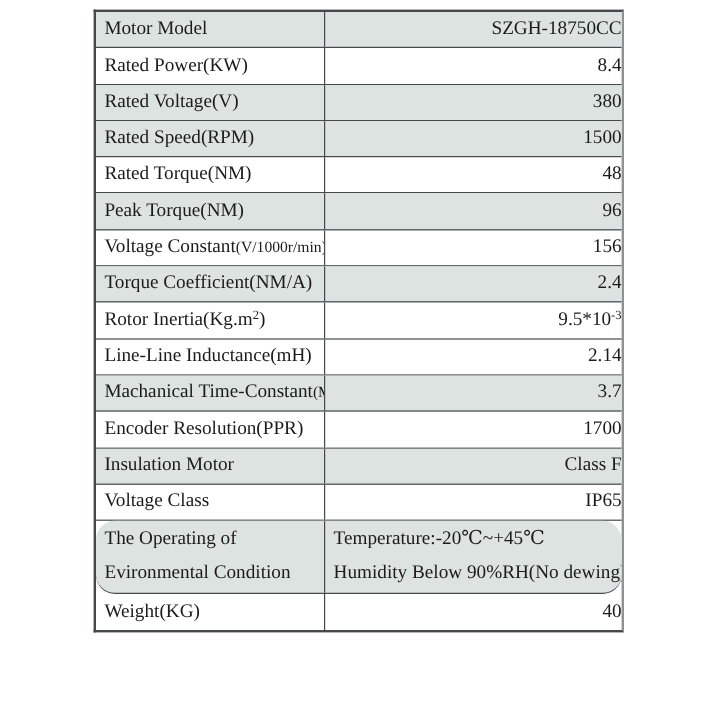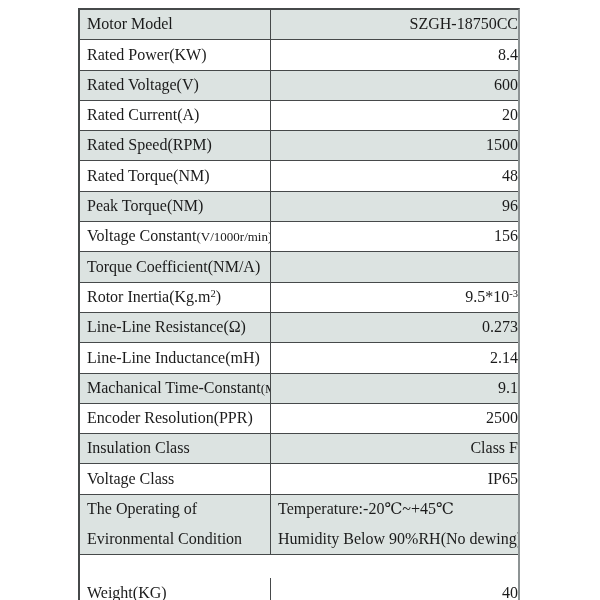--- a/index.html
+++ b/index.html
@@ -28,22 +28,22 @@
     border: 2px solid var(--border-dark, #46494a);
     border-right-color: var(--border-light, #8d9394);
   }
   .row {
     display: flex;
     height: 30.3px;
     box-sizing: border-box;
     border-bottom: 1px solid var(--border-dark, #46494a);
     font-size: 16px;
   }
-  .row:last-child { border-bottom: none; margin-top: 23px; }
-  .row.tall { height: 60.6px; }
+  .row:last-child { border-bottom: none; }
+  .row.tall { height: 60.6px; border-radius: 16px; }
   .row.shaded { background: var(--shaded-row-bg, #dce3e1); }
   .cell {
     display: flex;
     flex-direction: column;
     justify-content: center;
     box-sizing: border-box;
     overflow: hidden;
   }
   .row.tall .cell { justify-content: space-around; }
   .cell.label {
@@ -84,29 +84,21 @@
         </div>
         <div class="cell value">
           <div class="line"><span>8.4</span></div>
         </div>
       </div>
       <div class="row shaded">
         <div class="cell label">
           <div class="line"><span>Rated Voltage(V)</span></div>
         </div>
         <div class="cell value">
-          <div class="line"><span>600</span></div>
-        </div>
-      </div>
-      <div class="row">
-        <div class="cell label">
-          <div class="line"><span>Rated Current(A)</span></div>
-        </div>
-        <div class="cell value">
-          <div class="line"><span>20</span></div>
+          <div class="line"><span>380</span></div>
         </div>
       </div>
       <div class="row shaded">
         <div class="cell label">
           <div class="line"><span>Rated Speed(RPM)</span></div>
         </div>
         <div class="cell value">
           <div class="line"><span>1500</span></div>
         </div>
       </div>
@@ -131,64 +123,59 @@
           <div class="line"><span>Voltage Constant</span><span class="small">(V/1000r/min)</span></div>
         </div>
         <div class="cell value">
           <div class="line"><span>156</span></div>
         </div>
       </div>
       <div class="row shaded">
         <div class="cell label">
           <div class="line"><span>Torque Coefficient(NM/A)</span></div>
         </div>
+        <div class="cell value">
+          <div class="line"><span>2.4</span></div>
+        </div>
       </div>
       <div class="row">
         <div class="cell label">
           <div class="line"><span>Rotor Inertia(Kg.m</span><span class="sup">2</span><span>)</span></div>
         </div>
         <div class="cell value">
           <div class="line"><span>9.5*10</span><span class="sup">-3</span></div>
         </div>
       </div>
-      <div class="row shaded">
-        <div class="cell label">
-          <div class="line"><span>Line-Line Resistance(Ω)</span></div>
-        </div>
-        <div class="cell value">
-          <div class="line"><span>0.273</span></div>
-        </div>
-      </div>
       <div class="row">
         <div class="cell label">
           <div class="line"><span>Line-Line Inductance(mH)</span></div>
         </div>
         <div class="cell value">
           <div class="line"><span>2.14</span></div>
         </div>
       </div>
       <div class="row shaded">
         <div class="cell label">
           <div class="line"><span>Machanical Time-Constant</span><span class="small">(Ms)</span></div>
         </div>
         <div class="cell value">
-          <div class="line"><span>9.1</span></div>
+          <div class="line"><span>3.7</span></div>
         </div>
       </div>
       <div class="row">
         <div class="cell label">
           <div class="line"><span>Encoder Resolution(PPR)</span></div>
         </div>
         <div class="cell value">
-          <div class="line"><span>2500</span></div>
-        </div>
-      </div>
-      <div class="row shaded">
-        <div class="cell label">
-          <div class="line"><span>Insulation Class</span></div>
+          <div class="line"><span>1700</span></div>
+        </div>
+      </div>
+      <div class="row shaded">
+        <div class="cell label">
+          <div class="line"><span>Insulation Motor</span></div>
         </div>
         <div class="cell value">
           <div class="line"><span>Class F</span></div>
         </div>
       </div>
       <div class="row">
         <div class="cell label">
           <div class="line"><span>Voltage Class</span></div>
         </div>
         <div class="cell value">

